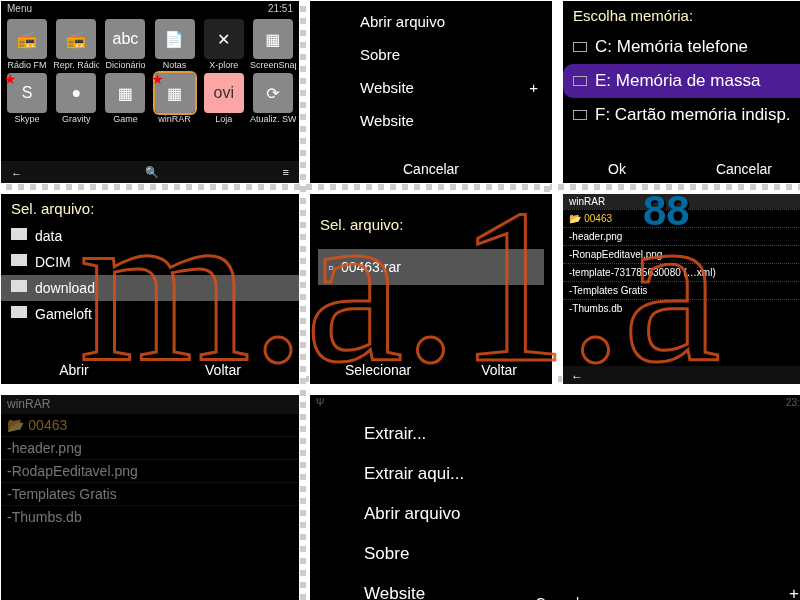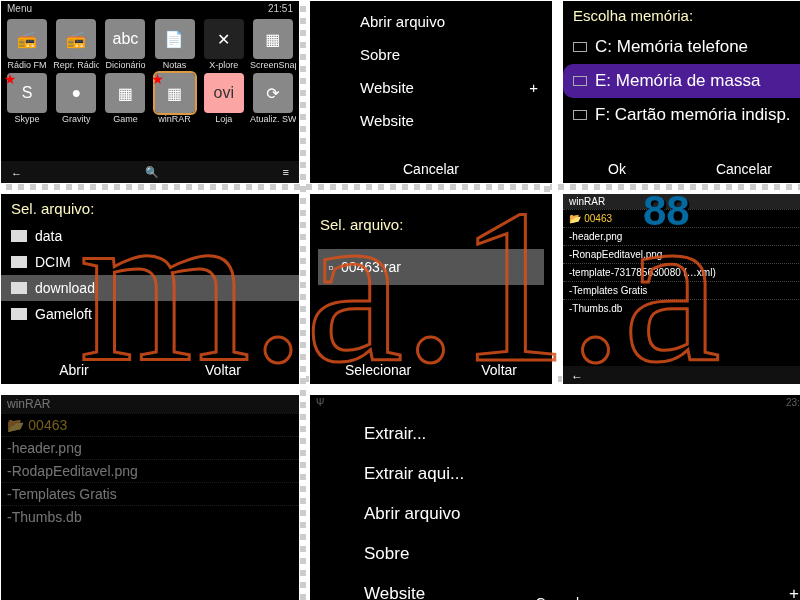--- a/index.html
+++ b/index.html
@@ -24,21 +24,21 @@
   .softkeys { position: absolute; bottom: 0; left: 0; right: 0; display: flex; justify-content: space-around; padding: 6px 0; font-size: 14px; }
   .softkeys.one { justify-content: center; }
   
   
   .mem-item { display: flex; align-items: center; gap: 8px; padding: 7px 10px; font-size: 17px; }
   .mem-item.sel { background: #4c1d95; border-radius: 10px; }
   .mem-icon { width: 14px; height: 10px; border: 1px solid #aaa; }
   
   
   .file-list { }
-  .file-row { display: flex; align-items: center; gap: 8px; padding: 5px 10px; font-size: 14px; }
+  .file-row { display: flex; gap: 8px; padding: 5px 10px; font-size: 14px; }
   .file-row.sel { background: #555; }
   .folder-icon { width: 16px; height: 12px; background: #ddd; }
   
   
   .wr-title { background: #222; font-size: 10px; padding: 2px 6px; }
   .wr-row { display: flex; align-items: center; gap: 6px; border-top: 1px dotted #444; padding: 3px 6px; font-size: 10px; }
   .wr-folder { color: #fc3; }
   .wr-img { margin-left: 80px; margin-top: -130px; color: #0369a1; font-size: 42px; font-weight: bold; position: absolute; text-shadow: 2px 2px 0 #000; }
   .wr-bottom { position: absolute; bottom: 0; left: 0; right: 0; height: 18px; background: #111; display: flex; justify-content: space-between; padding: 2px 8px; font-size: 12px; }
   

